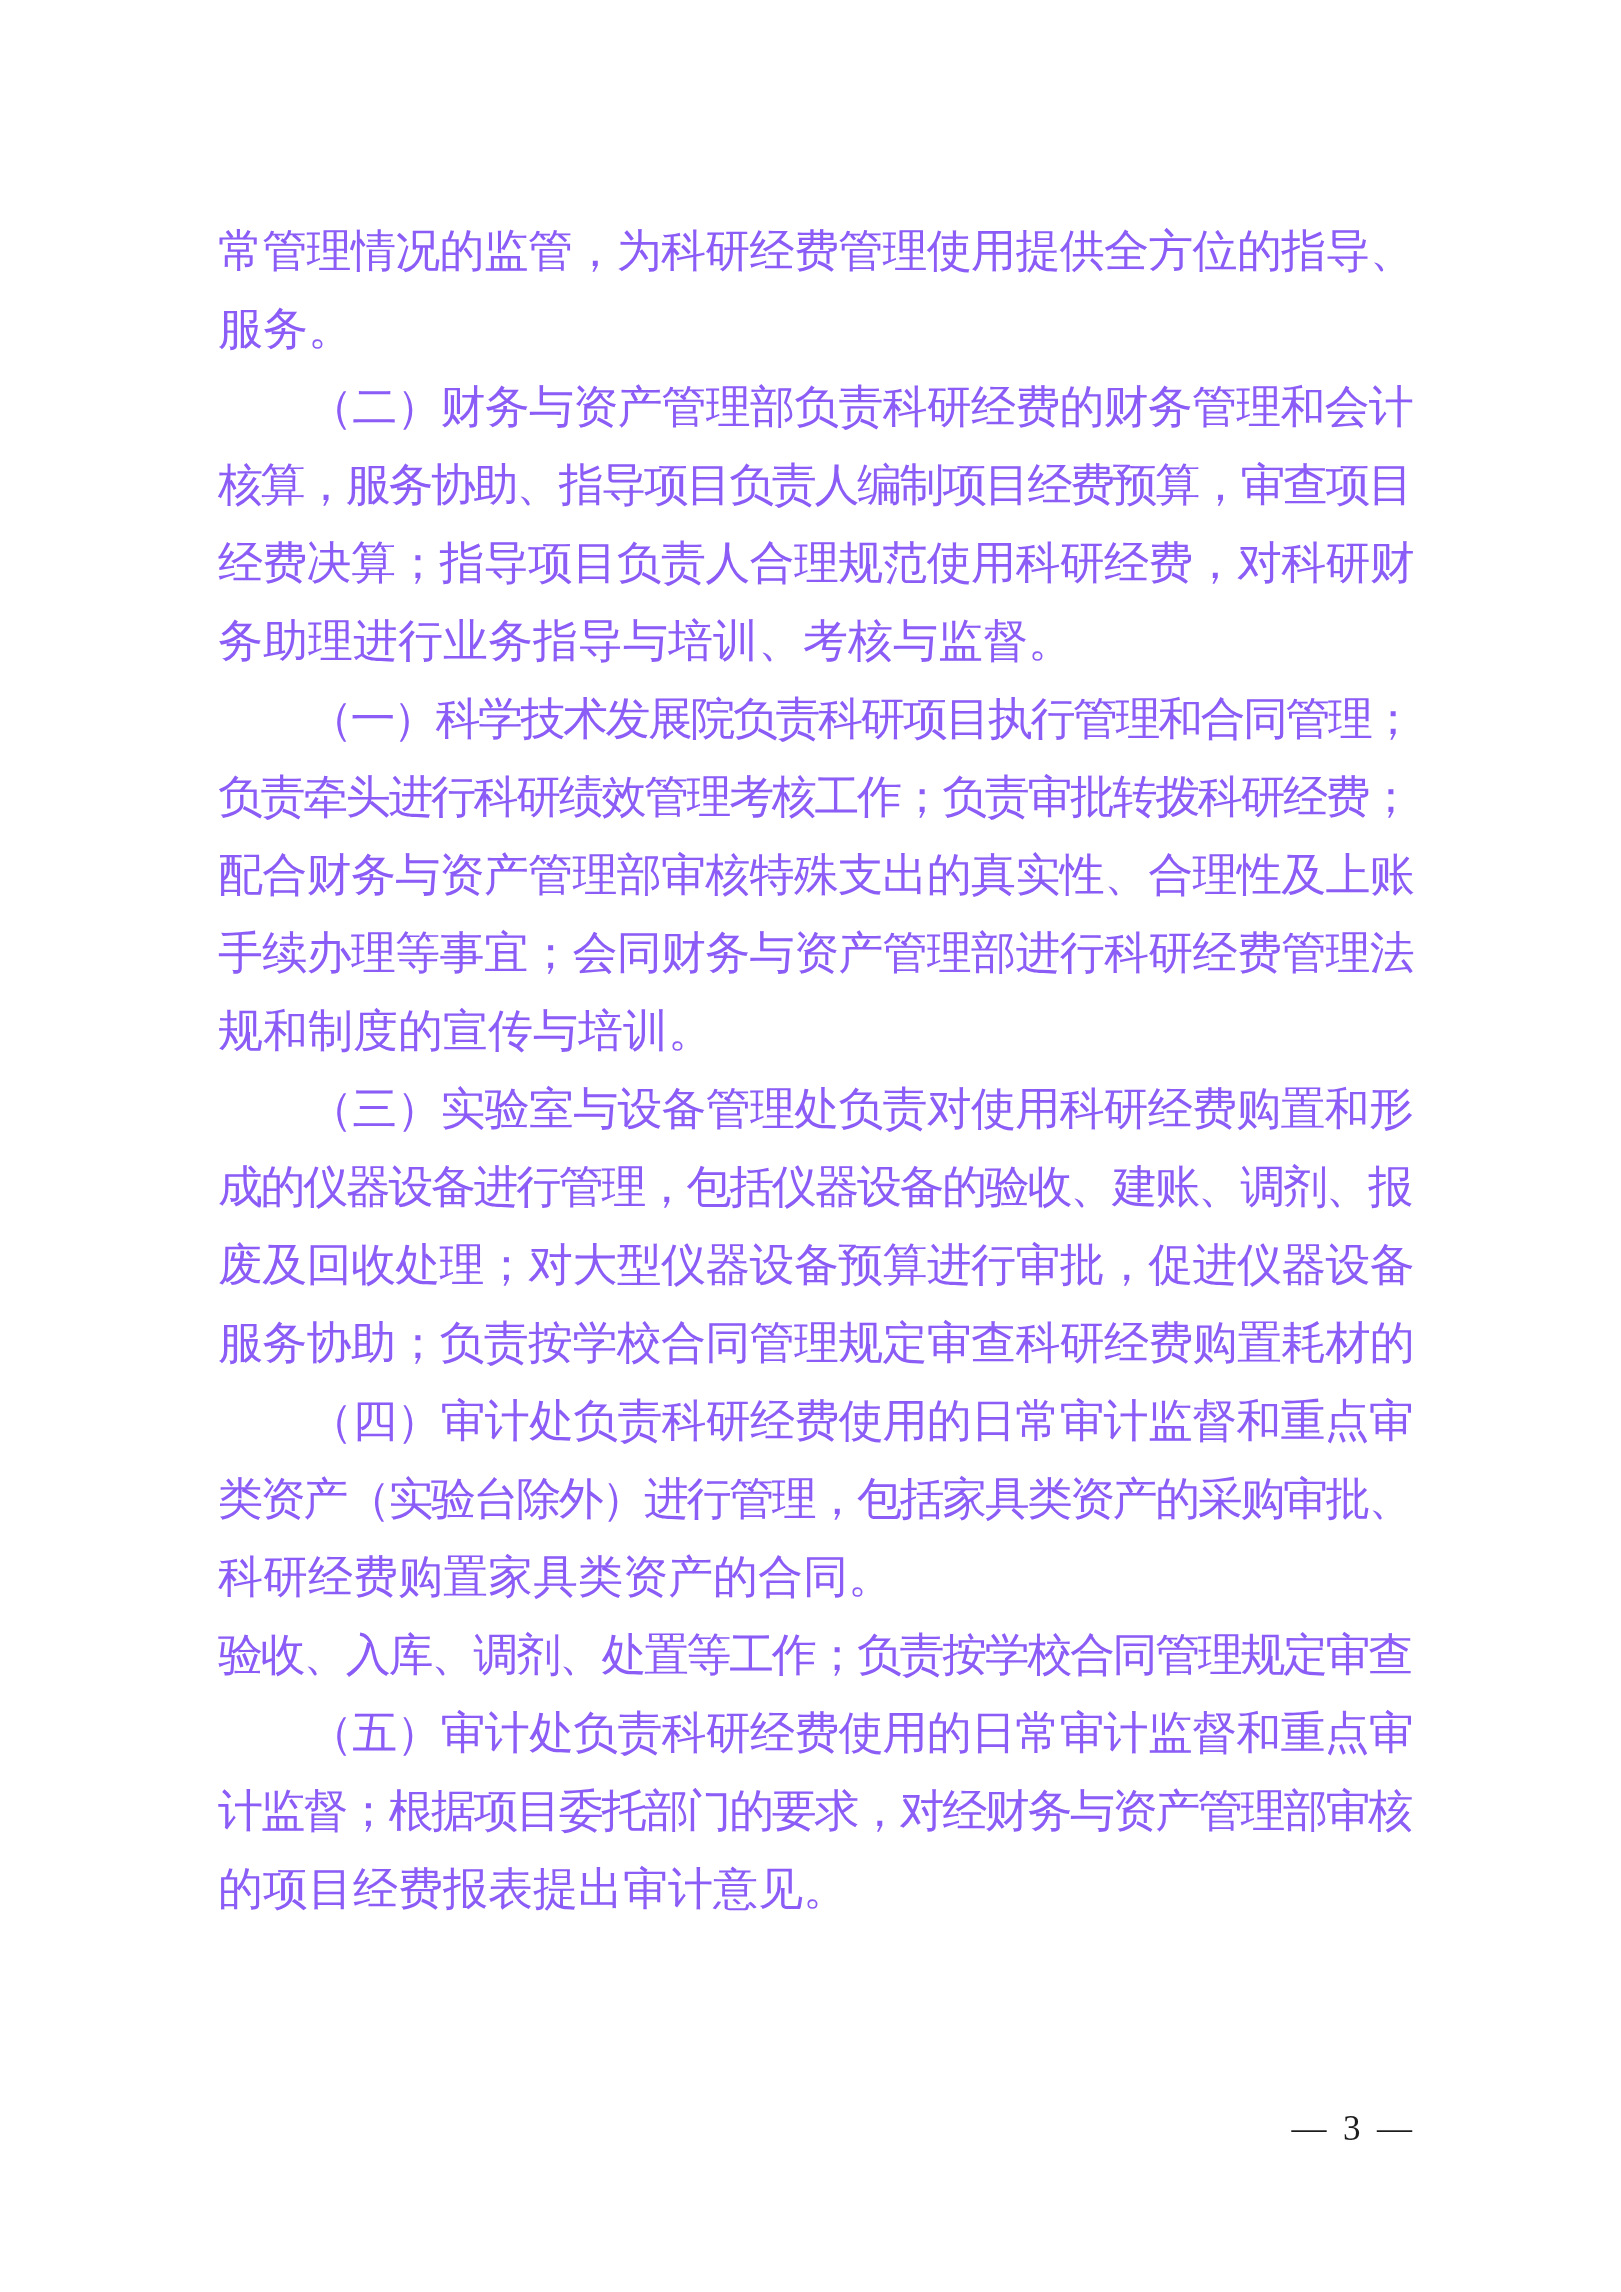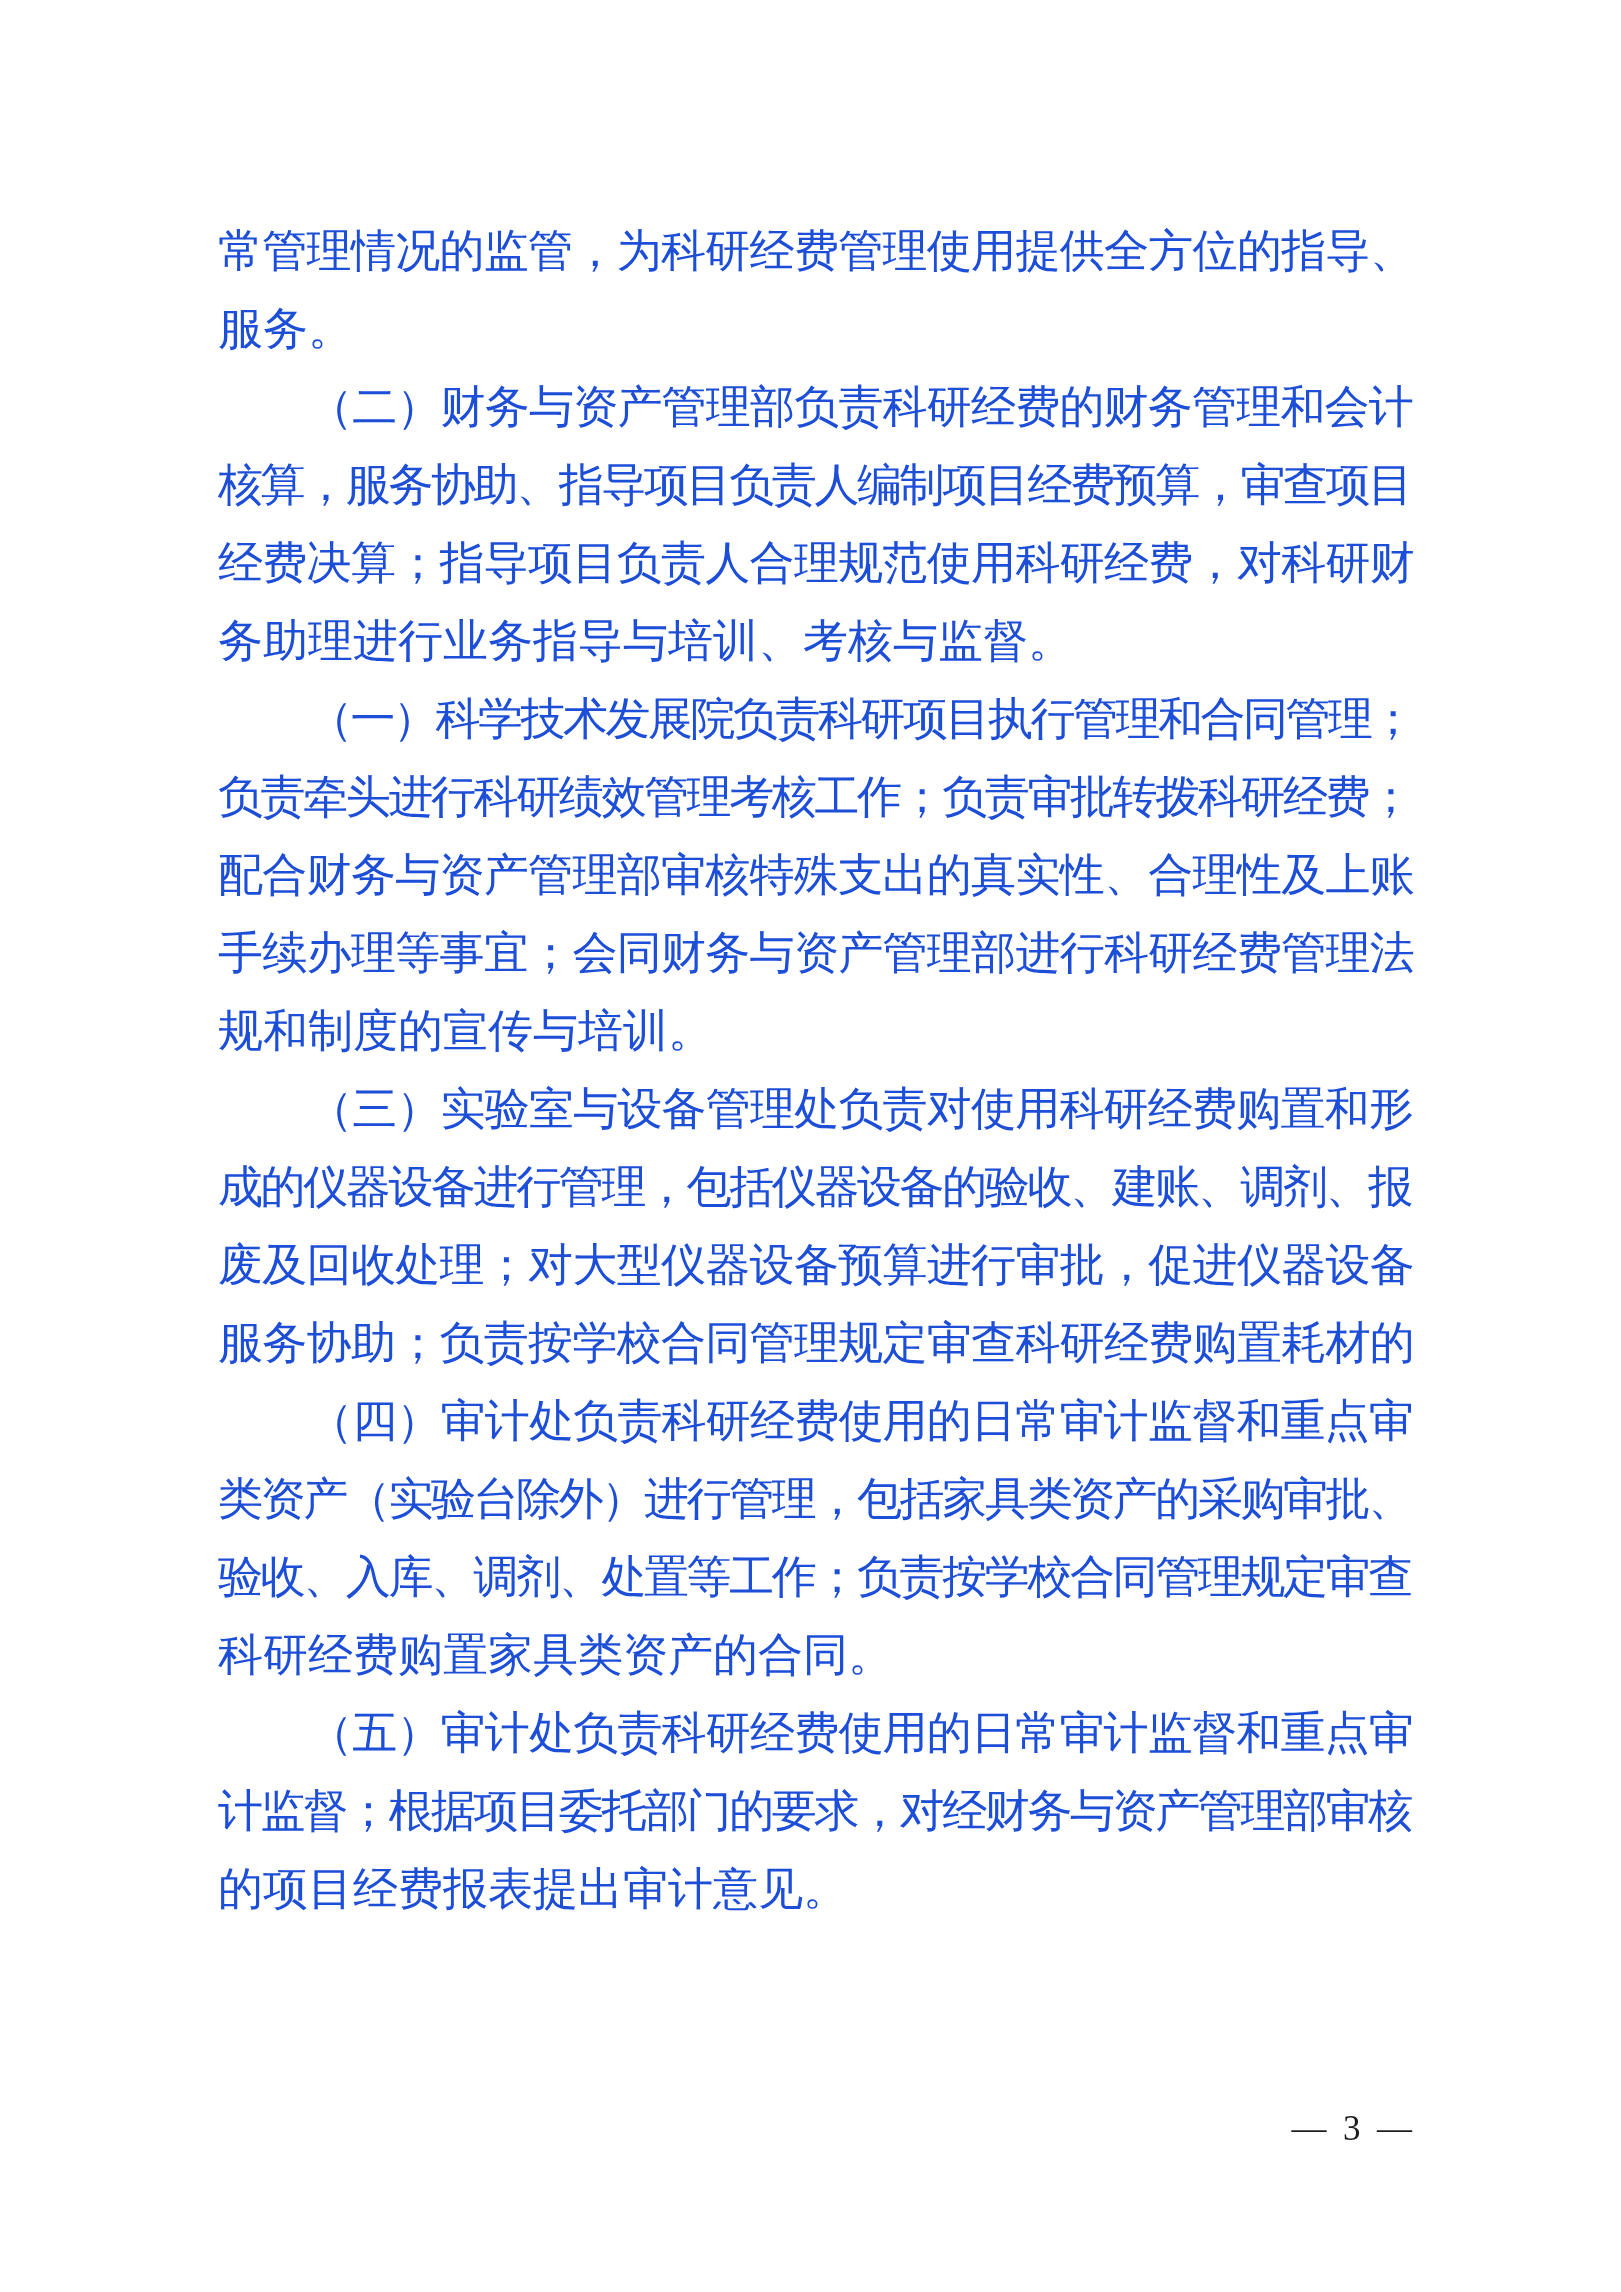--- a/index.html
+++ b/index.html
@@ -31,21 +31,21 @@
   .para {
     margin: 0;
     padding: 0;
   }
   .tline {
     font-size: 45px;
     line-height: 78px;
     height: 78px;
     white-space: nowrap;
     letter-spacing: 0;
-    color: #1d4ed8;
+    color: #8b5cf6;
   }
   .firstline {
     text-indent: 90px;
   }
   .page-number {
     position: absolute;
     left: 1127px;
     top: 2103px;
     width: 289px;
     text-align: right;
@@ -79,22 +79,22 @@
       </div>
       <div class="para">
         <div class="tline firstline" style="letter-spacing: -0.8px;">（三）实验室与设备管理处负责对使用科研经费购置和形</div>
         <div class="tline" style="letter-spacing: -2.4px;">成的仪器设备进行管理，包括仪器设备的验收、建账、调剂、报</div>
         <div class="tline" style="letter-spacing: -0.7px;">废及回收处理；对大型仪器设备预算进行审批，促进仪器设备</div>
         <div class="tline" style="letter-spacing: -0.7px;">服务协助；负责按学校合同管理规定审查科研经费购置耗材的</div>
       </div>
       <div class="para">
         <div class="tline firstline" style="letter-spacing: -0.8px;">（四）审计处负责科研经费使用的日常审计监督和重点审</div>
         <div class="tline" style="letter-spacing: -2.4px;">类资产（实验台除外）进行管理，包括家具类资产的采购审批、</div>
+        <div class="tline lastline">科研经费购置家具类资产的合同。</div>
         <div class="tline" style="letter-spacing: -2.4px;">验收、入库、调剂、处置等工作；负责按学校合同管理规定审查</div>
-        <div class="tline lastline">科研经费购置家具类资产的合同。</div>
       </div>
       <div class="para">
         <div class="tline firstline" style="letter-spacing: -0.8px;">（五）审计处负责科研经费使用的日常审计监督和重点审</div>
         <div class="tline" style="letter-spacing: -2.4px;">计监督；根据项目委托部门的要求，对经财务与资产管理部审核</div>
         <div class="tline lastline">的项目经费报表提出审计意见。</div>
       </div>
     </div>
   <div class="page-number">— 3 —</div>
 </div>
 

